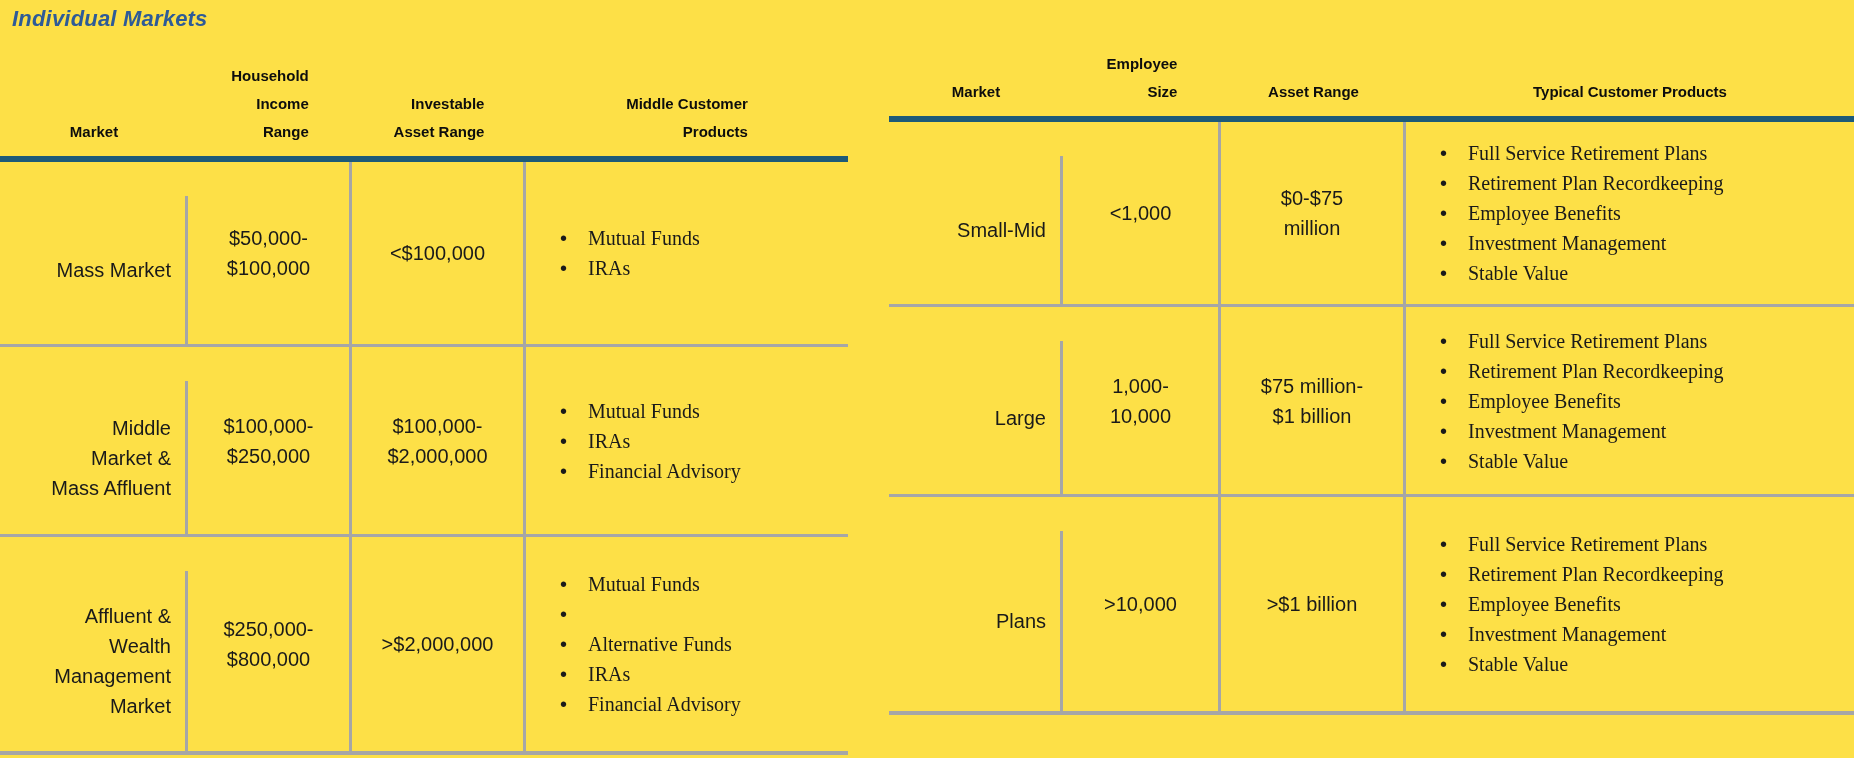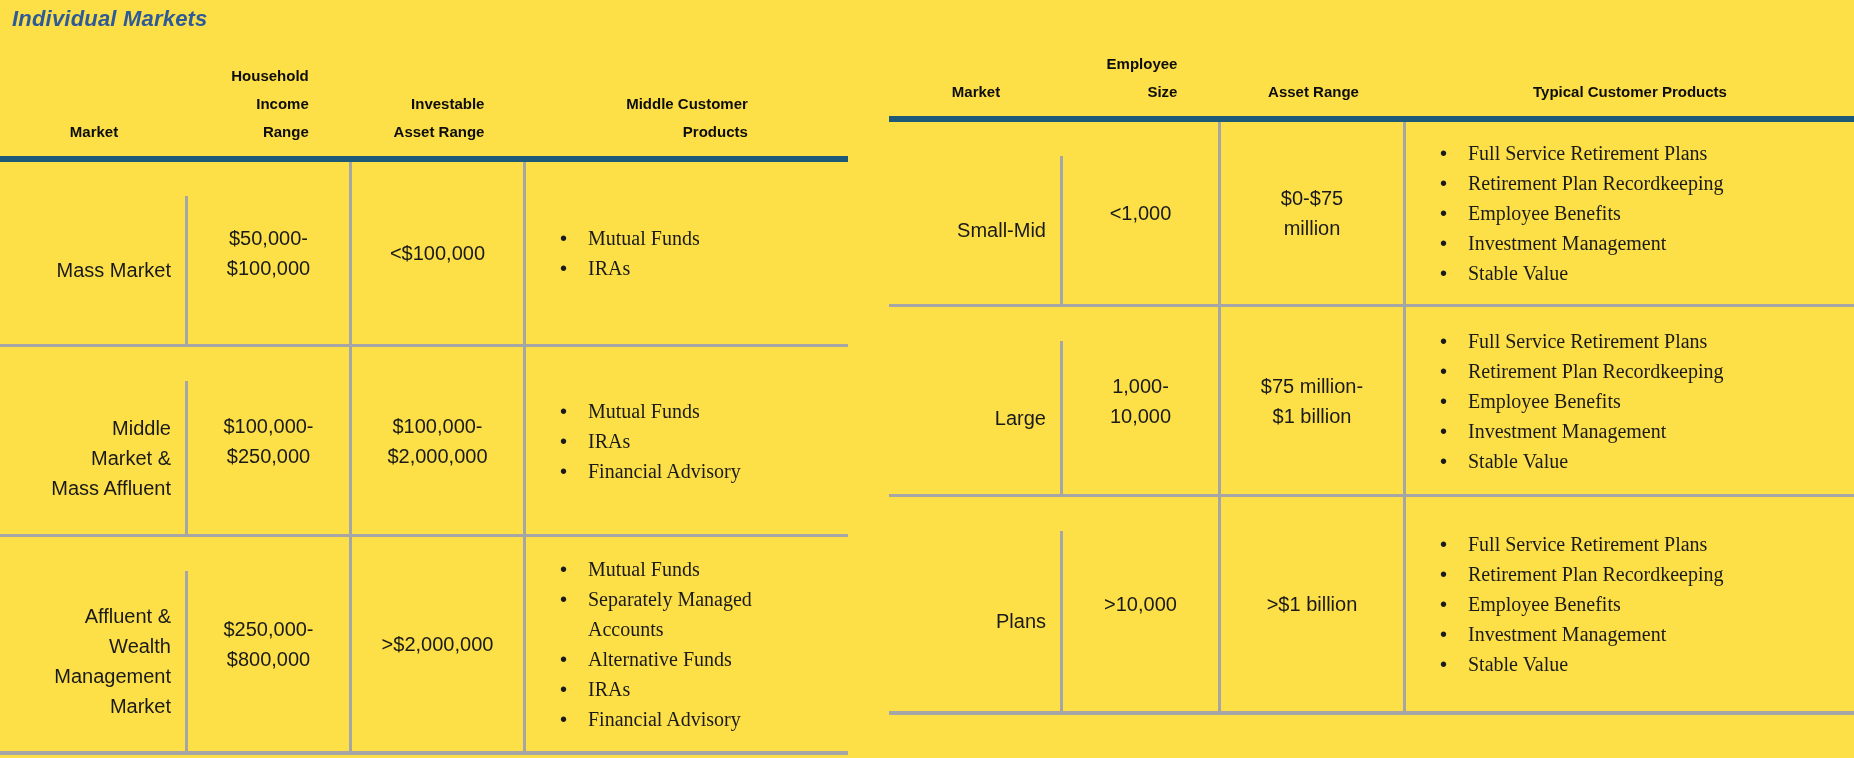--- a/index.html
+++ b/index.html
@@ -100,22 +100,21 @@
       <div class="grow r3">
         <div class="cell dcell c-market vsep">Affluent &amp;
 Wealth
 Management
 Market</div>
         <div class="cell dcell c-num vsep">$250,000-
 $800,000</div>
         <div class="cell dcell c-num vsep">&gt;$2,000,000</div>
         <div class="cell dcell c-products">
           <div class="li"><span class="b">•</span><span class="tx">Mutual Funds</span></div>
-          <div class="li"><span class="b">•</span><span class="tx">Separately Managed
-Accounts</span></div>
+          <div class="li"><span class="b">•</span></div>
           <div class="li"><span class="b">•</span><span class="tx">Alternative Funds</span></div>
           <div class="li"><span class="b">•</span><span class="tx">IRAs</span></div>
           <div class="li"><span class="b">•</span><span class="tx">Financial Advisory</span></div>
         </div>
       </div>
 
     </div>
   </div>
 
   <div class="mtable t-right">

